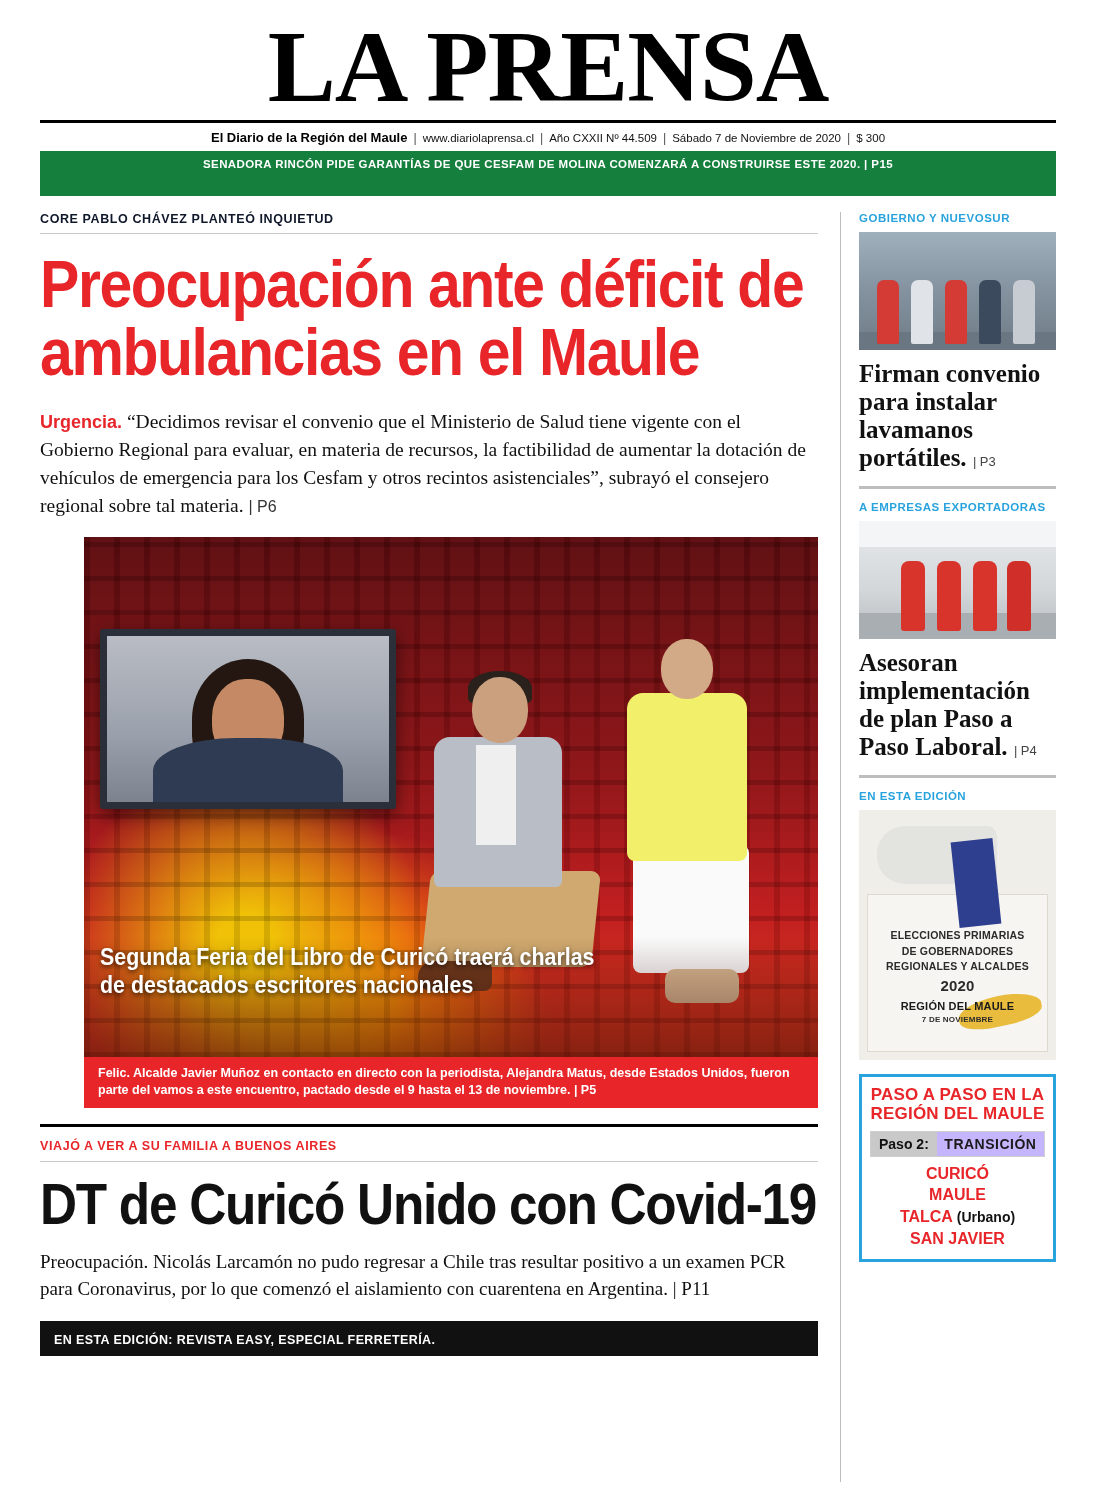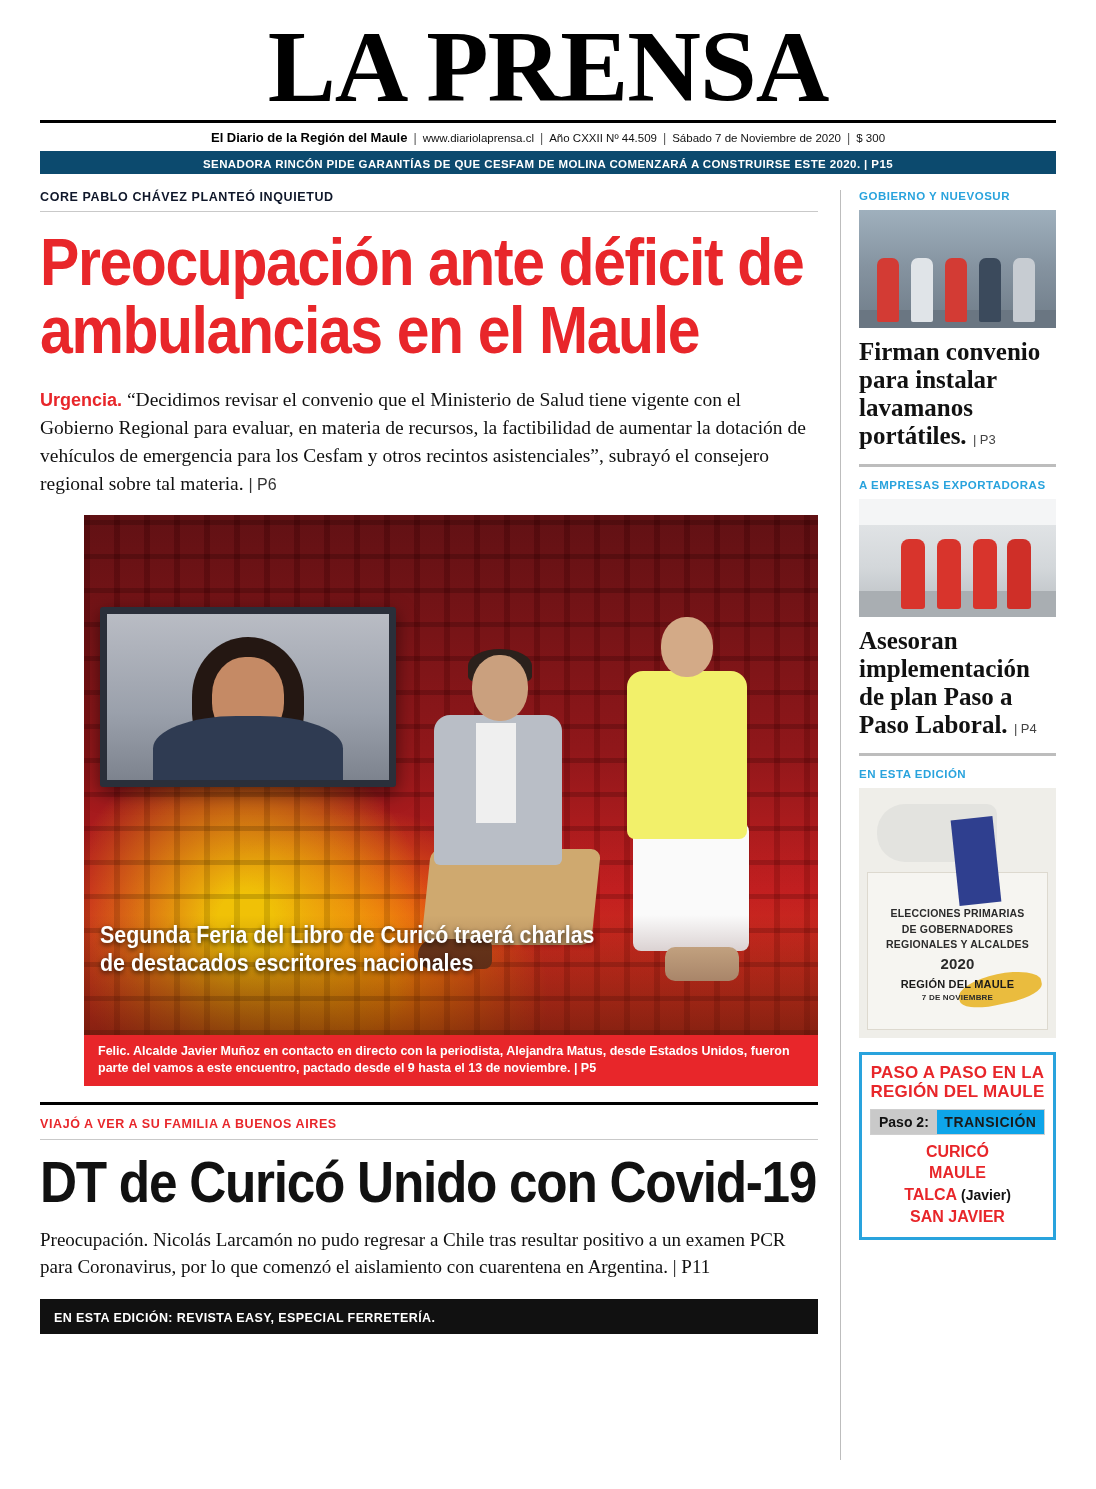--- a/index.html
+++ b/index.html
@@ -44,26 +44,26 @@
     font-size: 12.5px;
     color: #000;
     padding: 7px 0 6px;
     white-space: nowrap;
   }
   .masthead-sub b { font-weight: 700; font-size: 13px; }
   .masthead-sub .thin { font-weight: 400; font-size: 11.5px; color: #111; }
   .masthead-sub .sep { color: #555; font-weight: 400; }
 
   .banner {
-    background: #0c4a6e;
+    background: #15803d;
     color: #fff;
     font-size: 11.5px;
     font-weight: 700;
     letter-spacing: .4px;
-    padding: 7px 14px 4px;
+    padding: 7px 14px 26px;
     text-align: center;
     text-transform: uppercase;
   }
 
   
   .body-grid {
     display: flex;
     gap: 0;
     margin-top: 16px;
     height: 1270px;
@@ -385,21 +385,21 @@
   }
   .paso-label {
     background: #c9c9c9;
     color: #111;
     font-weight: 700;
     font-size: 14px;
     padding: 4px 8px;
   }
   .paso-value {
     flex: 1;
-    background: #0ea5e9;
+    background: #c4b5fd;
     color: #1a1a1a;
     font-weight: 700;
     font-size: 14px;
     padding: 4px 6px;
     letter-spacing: .5px;
   }
   .paso-list {
     margin-top: 6px;
     color: #e8262a;
     font-weight: 700;
@@ -556,21 +556,21 @@
         <div class="paso-title">PASO A PASO EN LA REGIÓN DEL MAULE</div>
         <div class="paso-row">
           <div class="paso-label">Paso 2:</div>
           <div class="paso-value">TRANSICIÓN</div>
         </div>
         <div class="paso-list">
           <div>CURICÓ</div>
           <div>MAULE</div>
           <div>
             <span>TALCA</span>
-            <span class="urb">(Javier)</span>
+            <span class="urb">(Urbano)</span>
           </div>
           <div>SAN JAVIER</div>
         </div>
       </div>
 
     </div>
   </div>
 </div>
 
 </body></html>

